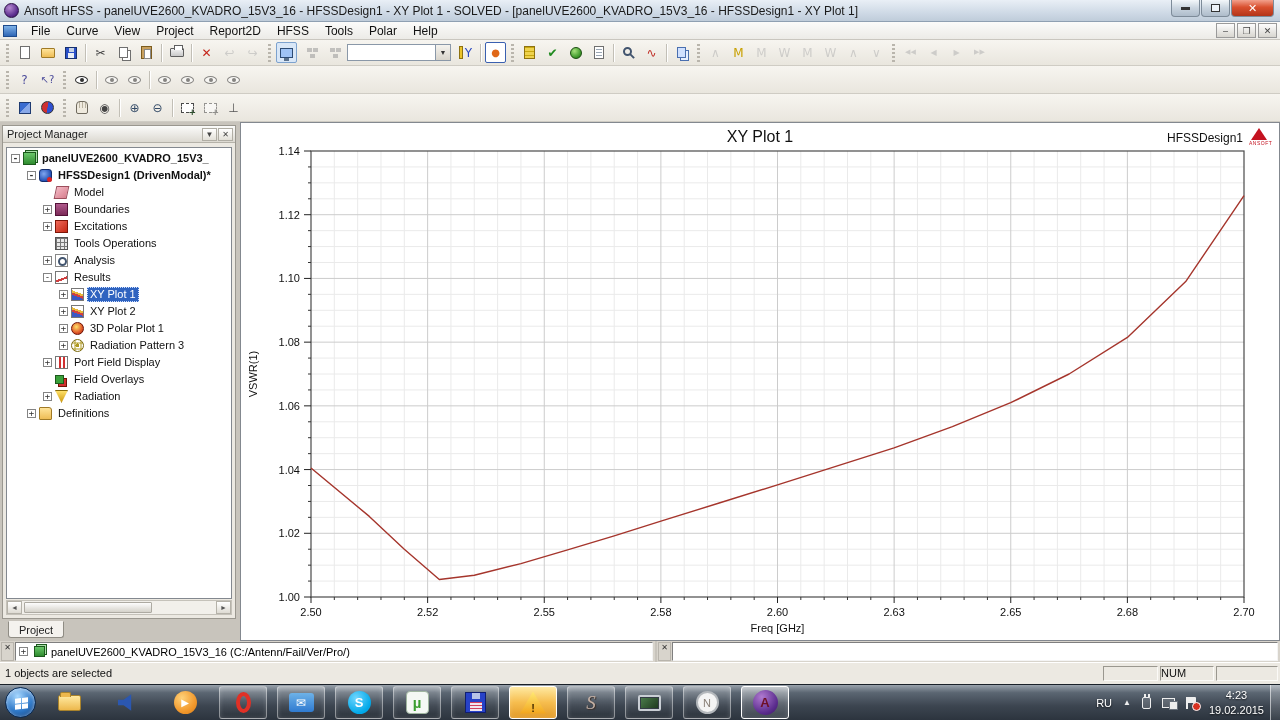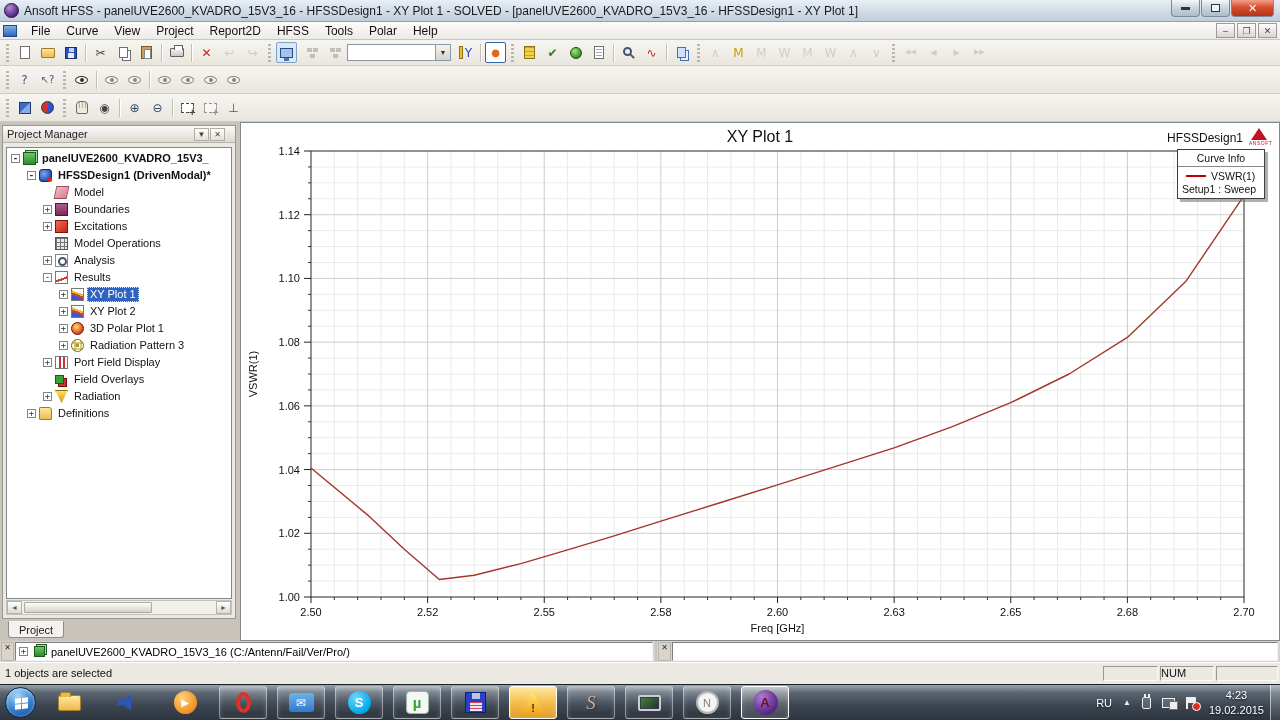--- a/index.html
+++ b/index.html
@@ -61,21 +61,21 @@
   .sh-eye{width:13px;height:8px;border:1px solid #2f2f2f;border-radius:50%;position:relative;background:#fff}
   .sh-eye::after{content:"";position:absolute;left:4px;top:1.5px;width:4px;height:4px;background:#2f2f2f;border-radius:50%}
   .sh-puzzle{width:12px;height:12px;background:linear-gradient(135deg,#3a6cd0 50%,#88a8e8 50%);border:1px solid #1e3a70}
   .sh-orb{width:13px;height:13px;border-radius:50%;background:linear-gradient(100deg,#d03030 48%,#3050d0 52%);border:1px solid #333}
   .sh-hand{width:12px;height:13px;background:#efeade;border:1px solid #6f6a5e;border-radius:4px 4px 2px 2px;background-image:linear-gradient(90deg,transparent 2px,#b9b2a0 2px,#b9b2a0 3px,transparent 3px,transparent 5px,#b9b2a0 5px,#b9b2a0 6px,transparent 6px,transparent 8px,#b9b2a0 8px,#b9b2a0 9px,transparent 9px);background-size:100% 6px;background-repeat:no-repeat}
   .sh-zoomwin{width:13px;height:10px;border:1px dashed #4a4a4a;position:relative;background:#fff}
   .sh-zoomwin::after{content:"+";position:absolute;right:-3px;bottom:-5px;font-size:9px;color:#2f4f2f;font-weight:bold}
 
   
   #pm{position:absolute;left:2px;top:125px;width:234px;height:494px;background:#ece9e2;border:1px solid #9a978f}
-  #pm-header{height:17px;background:linear-gradient(#fbfbfa,#dcd9d1);border-bottom:1px solid #b5b2a9;display:flex;align-items:center;font-size:11px;color:#222;padding:0 10px 0 4px}
+  #pm-header{height:17px;background:linear-gradient(#fbfbfa,#dcd9d1);border-bottom:1px solid #b5b2a9;display:flex;align-items:center;font-size:11px;color:#222;padding:0 2px 0 4px}
   #pm-header .sp{flex:1}
   .pmh-btn{width:15px;height:13px;border:1px solid #b0ada4;background:linear-gradient(#fff,#e3e0d8);font-size:8px;color:#444;display:flex;align-items:center;justify-content:center;margin-left:1px}
   #pm-tree{position:absolute;left:3px;top:21px;right:3px;bottom:19px;background:#fff;border:1px solid #83888f;overflow:hidden;font-size:11px;padding-top:2px}
   .trow{display:flex;align-items:center;height:17px;white-space:nowrap;color:#111}
   .trow.bold{font-weight:bold}
   .toggle{width:9px;height:9px;border:1px solid #848484;background:#fff;font-size:9px;line-height:7px;text-align:center;color:#333;flex:none;margin-right:3px;font-family:"DejaVu Sans Mono",monospace}
   .toggle.none{visibility:hidden}
   .tlabel{padding:0 3px;line-height:15px}
   .trow.sel .tlabel{background:#2f63c0;color:#fff;outline:1px dotted #cfe0ff;outline-offset:-1px}
   .ti{width:13px;height:13px;margin-right:3px;flex:none;display:inline-block}
@@ -365,21 +365,21 @@
         <span class="tlabel">Boundaries</span>
       </div>
       <div class="trow" style="padding-left: 36px;">
         <span class="toggle">+</span>
         <span class="ti ti-excitations"></span>
         <span class="tlabel">Excitations</span>
       </div>
       <div class="trow" style="padding-left: 36px;">
         <span class="toggle none">+</span>
         <span class="ti ti-mesh"></span>
-        <span class="tlabel">Model Operations</span>
+        <span class="tlabel">Tools Operations</span>
       </div>
       <div class="trow" style="padding-left: 36px;">
         <span class="toggle">+</span>
         <span class="ti ti-analysis"></span>
         <span class="tlabel">Analysis</span>
       </div>
       <div class="trow" style="padding-left: 36px;">
         <span class="toggle">-</span>
         <span class="ti ti-results"></span>
         <span class="tlabel">Results</span>
@@ -592,28 +592,20 @@
       <text x="536.5" y="509" text-anchor="middle" font-size="11" fill="#111" font-family="Liberation Sans, sans-serif">Freq [GHz]</text>
       <text x="16" y="251" text-anchor="middle" font-size="11" fill="#111" font-family="Liberation Sans, sans-serif" transform="rotate(-90 16 251)">VSWR(1)</text>
       <polyline points="70.0,345.0 128.3,393.4 163.3,426.2 198.3,456.5 233.3,452.3 279.9,440.6 326.6,426.9 373.2,412.8 419.9,398.2 478.2,380.0 536.5,361.9 594.8,343.4 653.1,324.9 711.4,303.6 769.7,279.7 828.1,251.0 886.4,214.4 944.7,158.6 1003.0,72.6" fill="none" stroke="#a5352c" stroke-width="1.4" stroke-linejoin="round"></polyline>
     </svg>
   <div id="plot-title">XY Plot 1</div>
   <div id="plot-design">HFSSDesign1</div>
   <div id="plot-logo">
     <div class="tri"></div>
     <div class="txt">ANSOFT</div>
   </div>
-  <div id="legend">
-    <div class="hd">Curve Info</div>
-    <div class="row">
-      <span class="line" style="border-top-color: rgb(192, 0, 0);"></span>
-      <span>VSWR(1)</span>
-    </div>
-    <div class="sub">Setup1 : Sweep</div>
-  </div>
 </div>
 
 <div id="msg-left" class="msgpane">
   <div class="msg-close">✕</div>
   <div class="msg-field">
     <span class="toggle">+</span>
     <span class="ti ti-project"></span>
     <span>panelUVE2600_KVADRO_15V3_16 (C:/Antenn/Fail/Ver/Pro/)</span>
   </div>
 </div>

